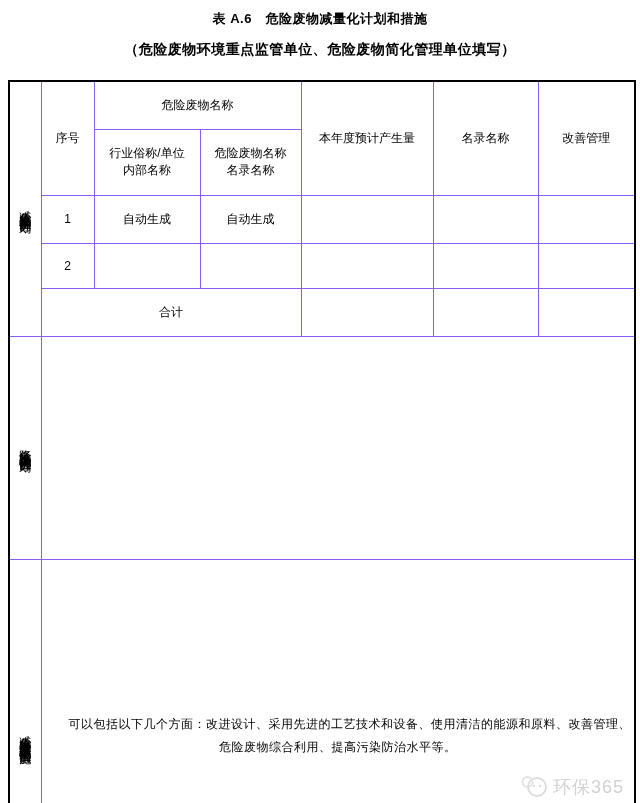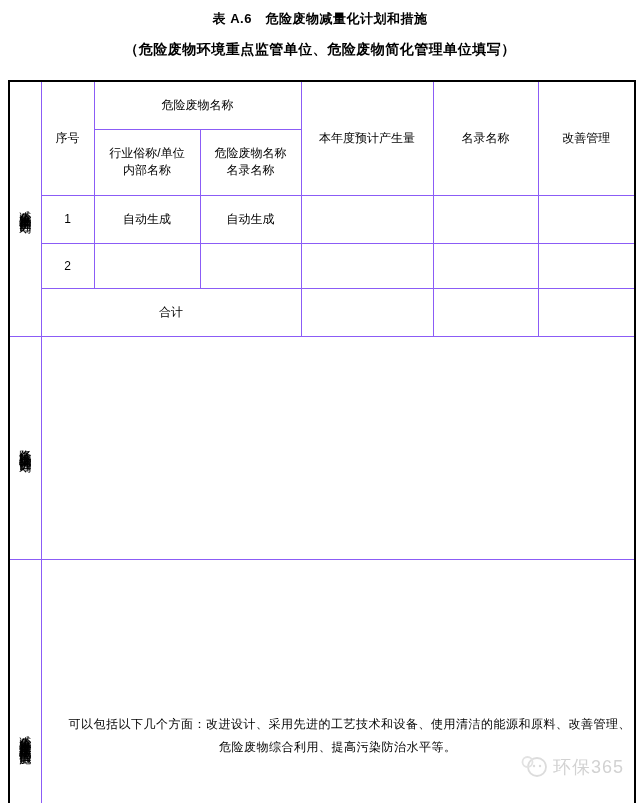--- a/index.html
+++ b/index.html
@@ -61,21 +61,21 @@
   td.content-cell p {
     margin: 0;
     text-indent: 2em;
     font-size: 12px;
     line-height: 23px;
     letter-spacing: 0.5px;
   }
   .watermark {
     position: absolute;
     right: 16px;
-    top: 754px;
+    top: 774px;
     display: flex;
     align-items: center;
     gap: 5px;
     pointer-events: none;
   }
   .watermark .wm-text {
     font-size: 18px;
     color: #d2d2d2;
     letter-spacing: 1px;
   }

